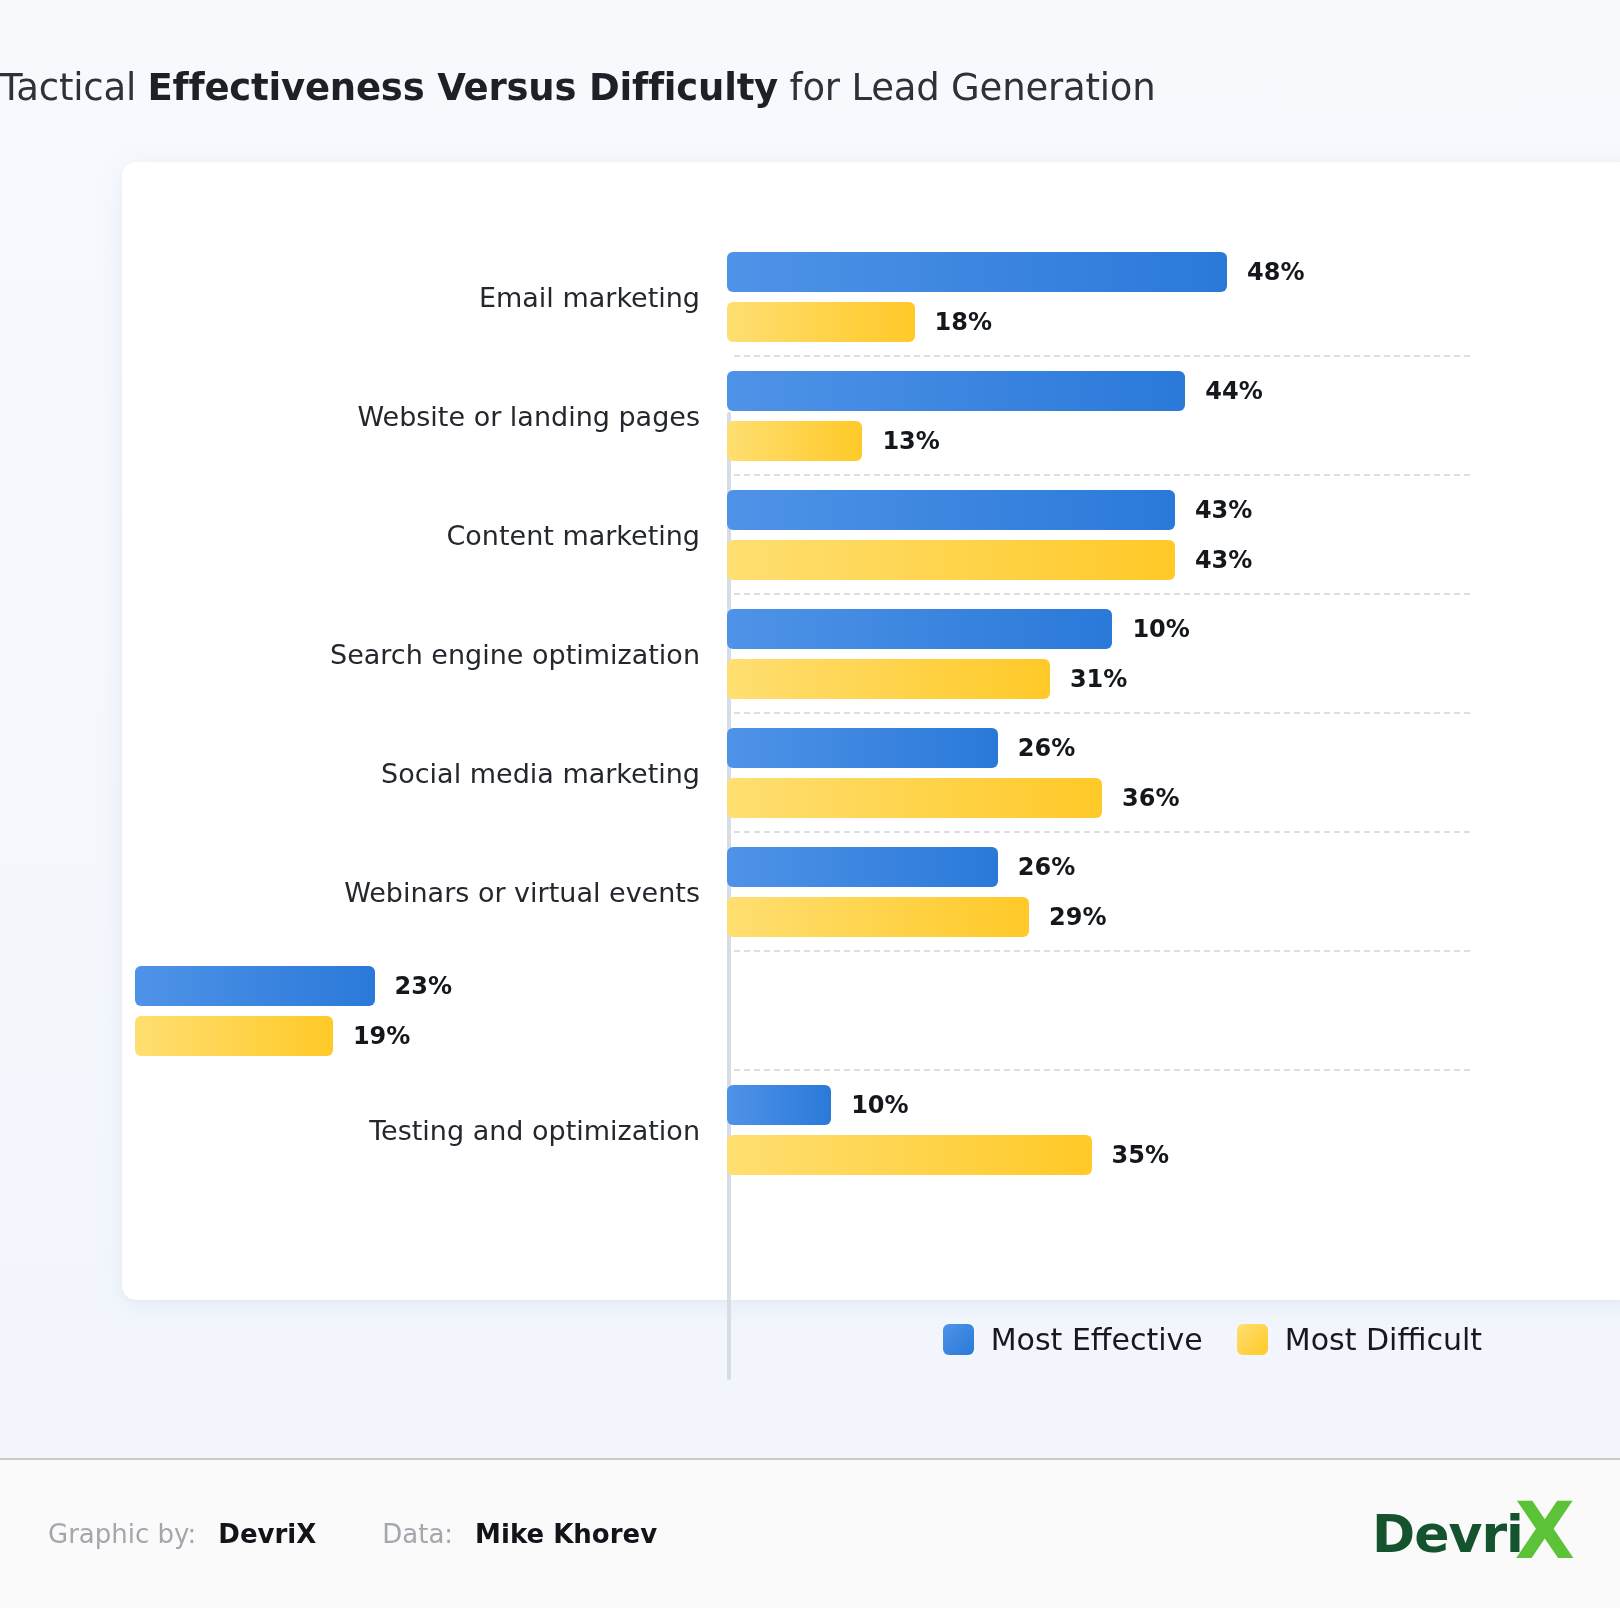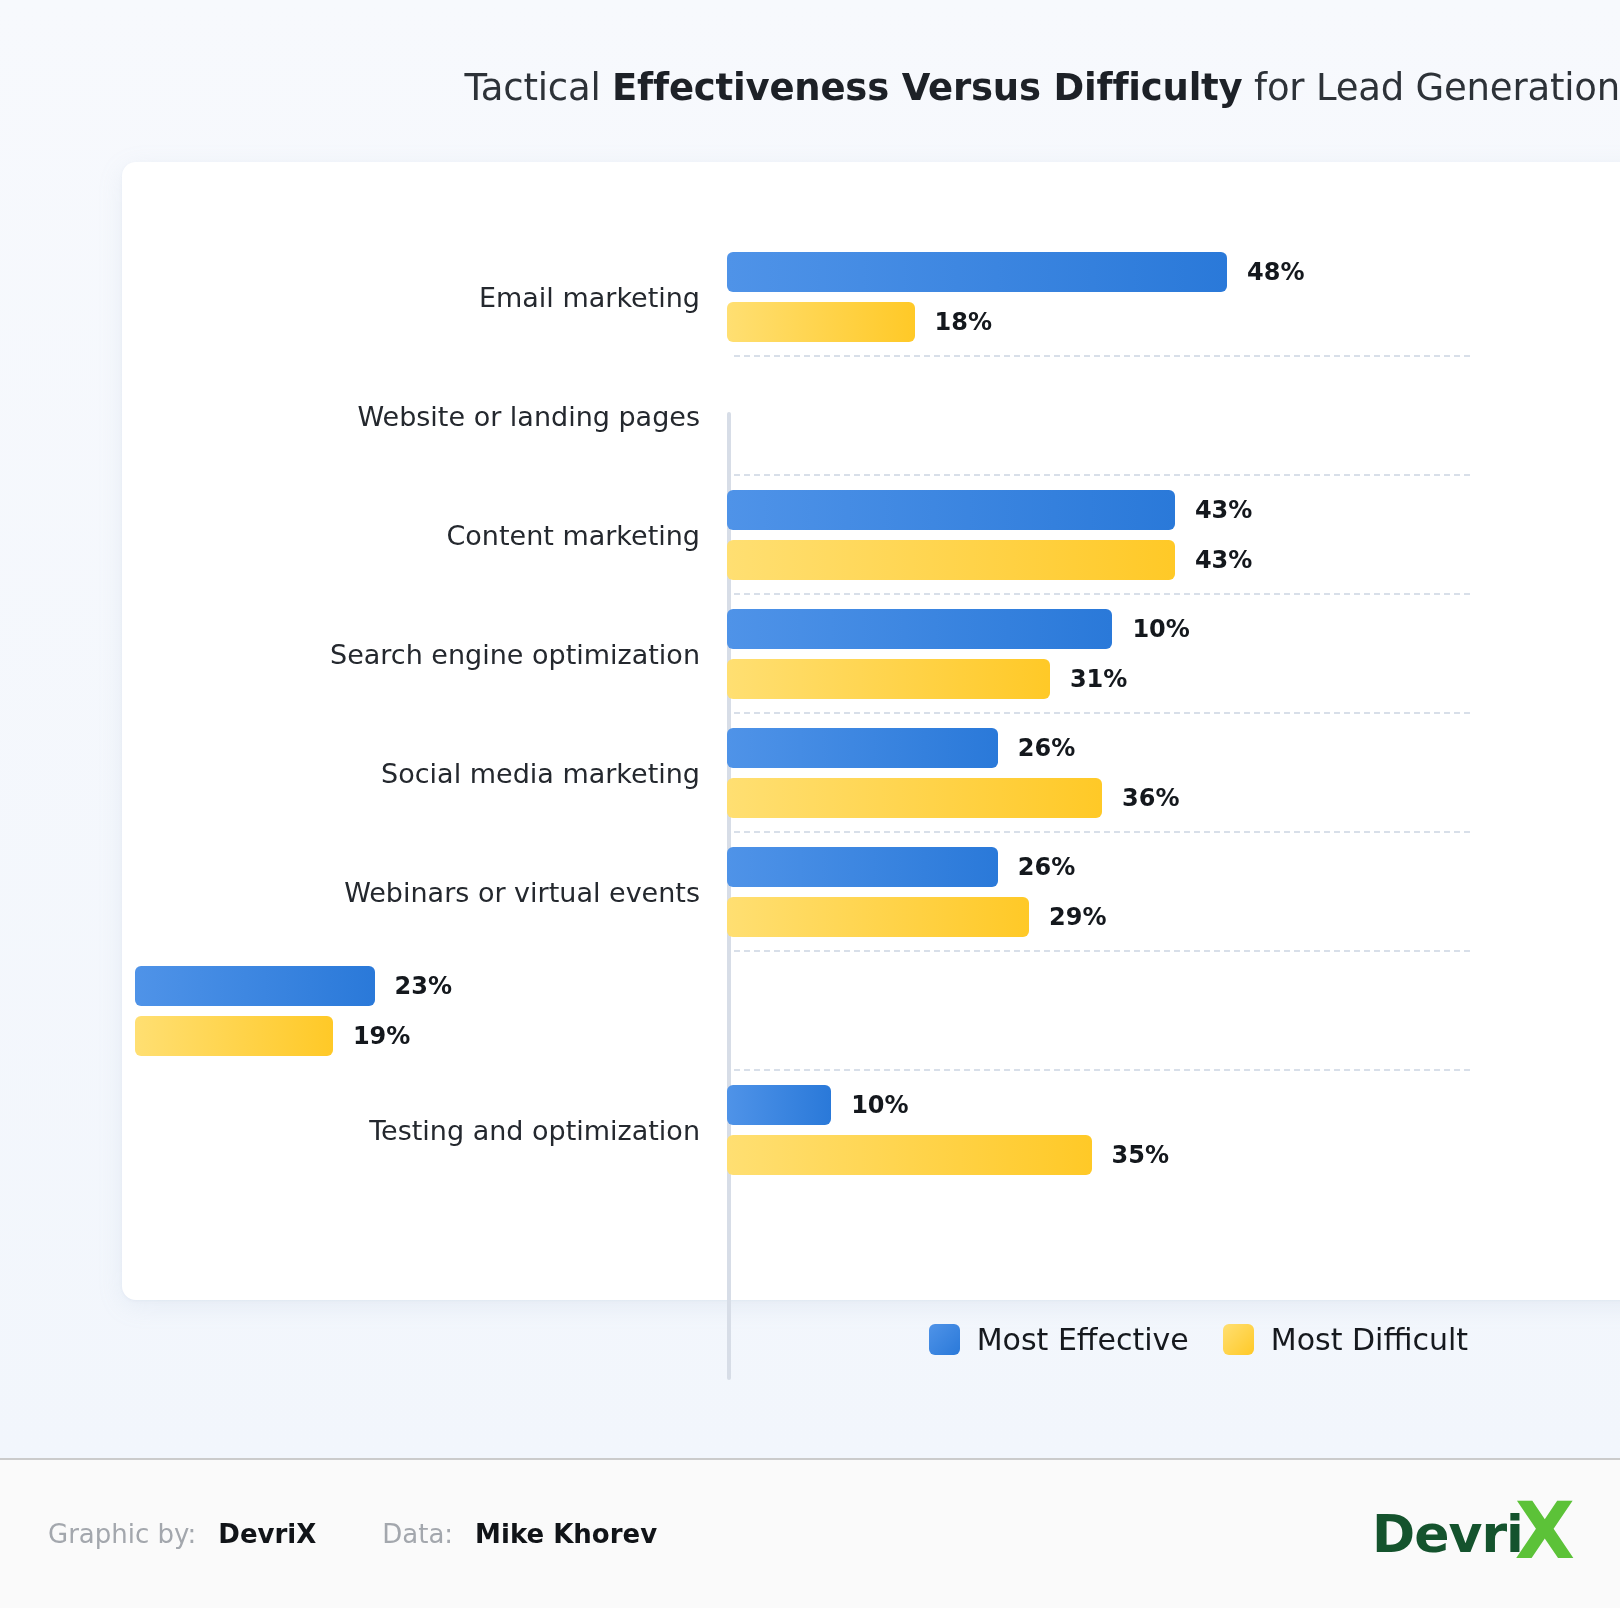--- a/index.html
+++ b/index.html
@@ -26,21 +26,21 @@
 
   
   .body-area {
     position: relative;
     flex: 1 1 auto;
     padding: 0;
     background: linear-gradient(180deg, #f7f9fd 0%, #f2f6fc 100%);
   }
 
   .chart-title {
-    text-align: right;
+    text-align: left;
     font-size: 37px;
     color: #2d3238;
     font-weight: 400;
     padding-top: 66px;
     letter-spacing: -0.2px;
   }
   .chart-title b { font-weight: 700; color: #1d2127; }
 
   
   .card {
@@ -141,21 +141,21 @@
     top: 250px;
     width: 4px;
     height: 968px;
     background: #d7dde7;
     border-radius: 2px;
   }
 
   
   .legend {
     position: absolute;
-    left: 0;
+    left: 14px;
     top: 1322px;
     width: 1540px;
     display: flex;
     justify-content: flex-end;
     align-items: center;
     gap: 34px;
     padding-right: 72px;
     padding-left: 40px;
   }
   .legend-item {
@@ -245,20 +245,30 @@
                 </div>
                 <div class="bar-wrap difficult">
                   <div class="bar yellow" style="width: 187.5px;"></div>
                   <span class="bar-value">18%</span>
                 </div>
               </div>
               <div class="sep"></div>
             </div>
             <div class="row">
               <div class="cat-label">Website or landing pages</div>
+              <div class="bars">
+                <div class="bar-wrap effective">
+                  <div class="bar blue" style="width: 458.333px;"></div>
+                  <span class="bar-value">44%</span>
+                </div>
+                <div class="bar-wrap difficult">
+                  <div class="bar yellow" style="width: 135.417px;"></div>
+                  <span class="bar-value">13%</span>
+                </div>
+              </div>
               <div class="sep"></div>
             </div>
             <div class="row">
               <div class="cat-label">Content marketing</div>
               <div class="bars">
                 <div class="bar-wrap effective">
                   <div class="bar blue" style="width: 447.917px;"></div>
                   <span class="bar-value">43%</span>
                 </div>
                 <div class="bar-wrap difficult">

